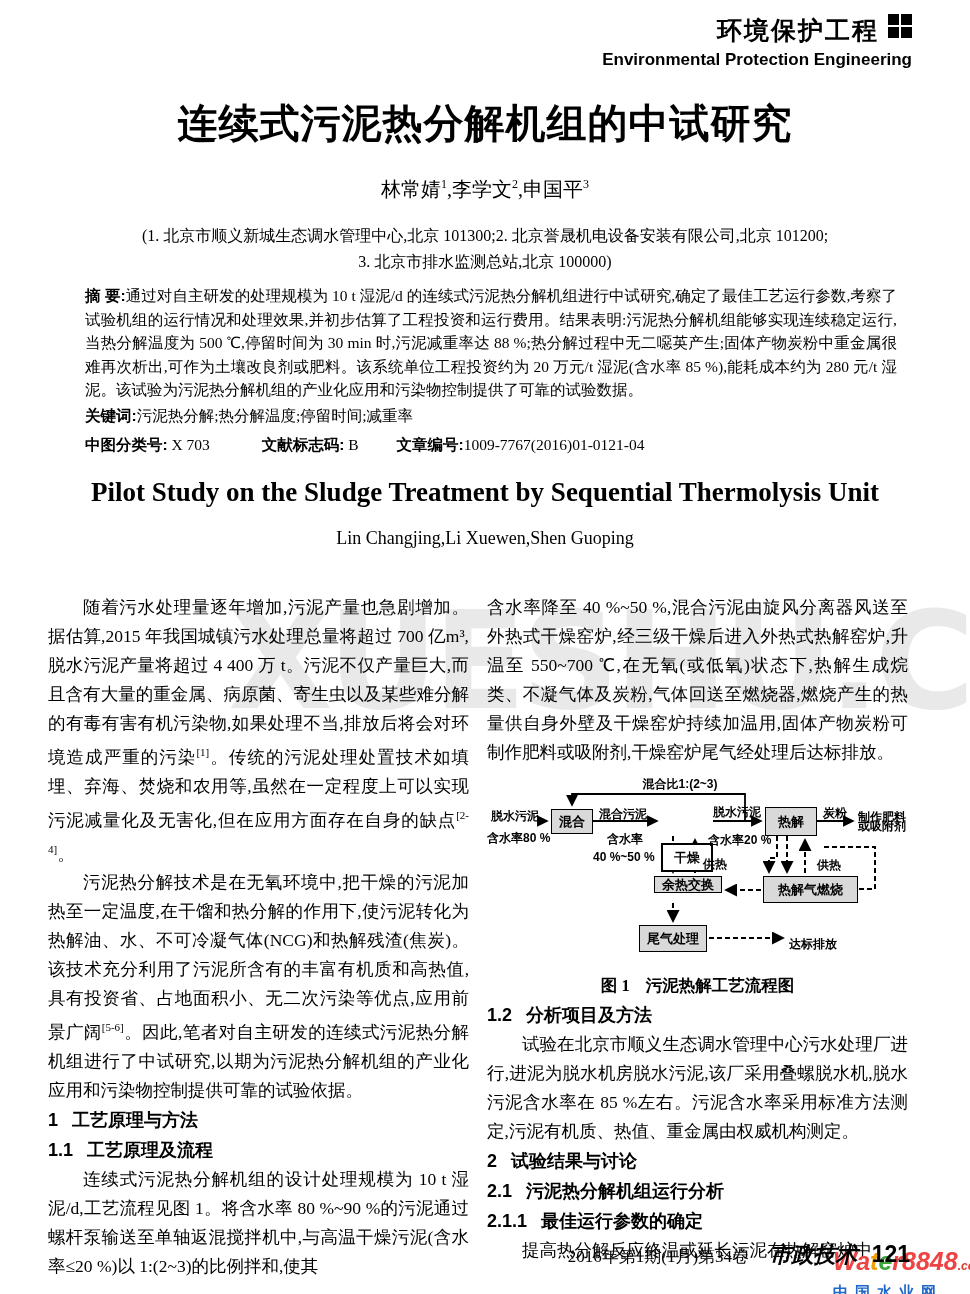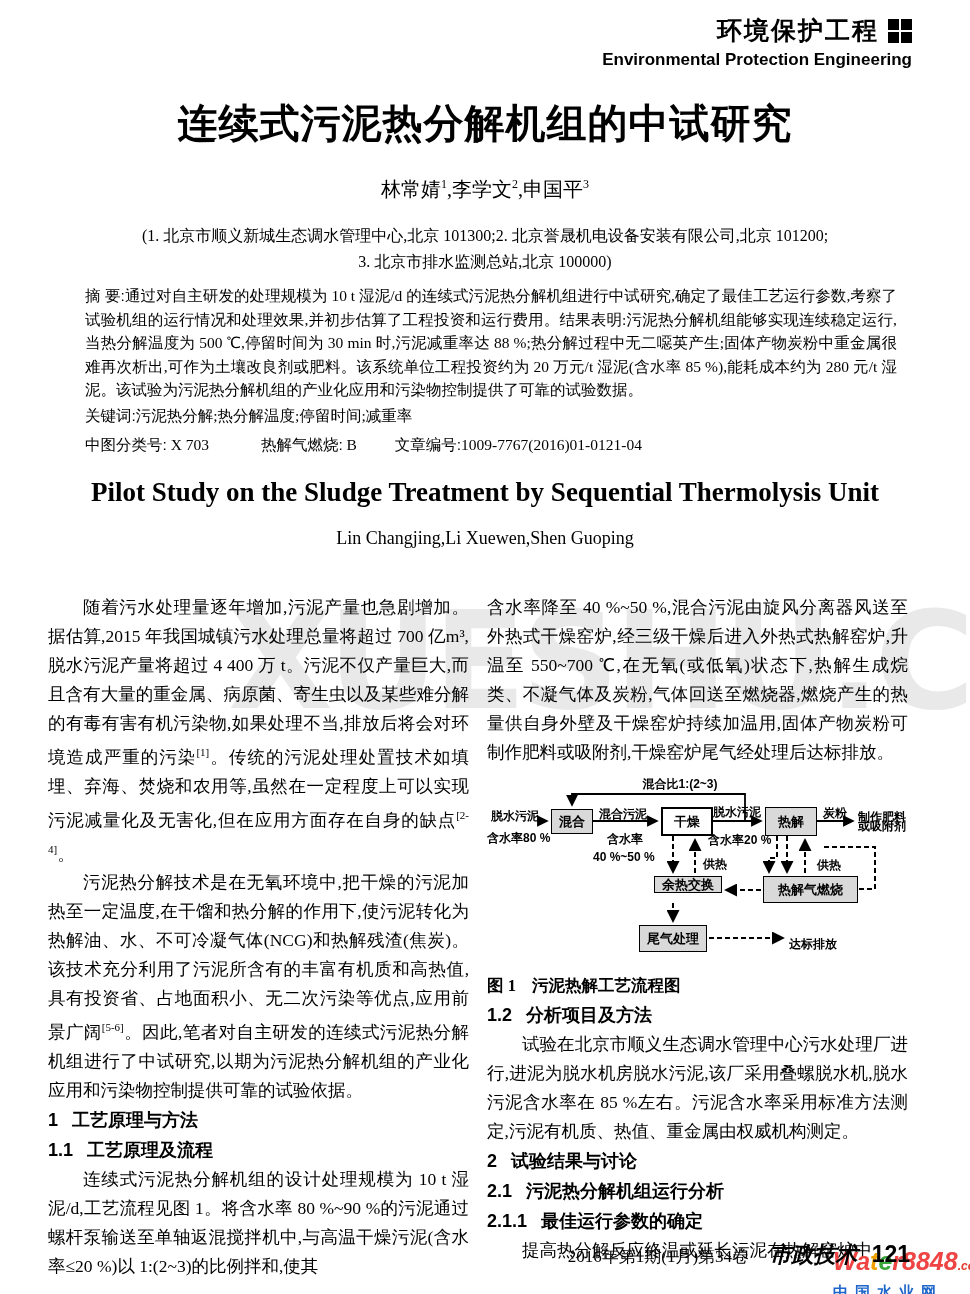--- a/index.html
+++ b/index.html
@@ -4,36 +4,36 @@
 <style>
   html,body{margin:0;padding:0;background:#888;}
   .page{position:relative;width:970px;height:1294px;background:#fff;margin:0 auto;
         font-family:"Liberation Serif",serif;color:#000;overflow:hidden;}
   .watermark{position:absolute;left:228px;top:582px;z-index:0;
         font-family:"DejaVu Sans",sans-serif;font-weight:bold;font-size:136px;
         letter-spacing:-5px;color:rgba(203,203,203,0.42);user-select:none;}
   
   .hdr{position:absolute;top:14px;right:58px;z-index:2;text-align:right;
        font-family:"Liberation Sans",sans-serif;}
-  .hdr-cn{font-size:25px;font-weight:bold;display:flex;align-items:center;
+  .hdr-cn{font-size:25px;font-weight:bold;display:flex;
           justify-content:flex-end;gap:9px;letter-spacing:2px;}
   .grid-icon{display:inline-grid;grid-template-columns:11px 11px;grid-template-rows:11px 11px;gap:2px;}
   .grid-icon i{background:#000;display:block;}
   .hdr-en{font-size:17px;font-weight:bold;margin-top:3px;letter-spacing:0px;}
   
   .title{position:absolute;top:96px;left:0;width:100%;text-align:center;z-index:1;
          font-family:"Liberation Sans",sans-serif;font-weight:bold;font-size:40px;letter-spacing:1px;}
   .authors{position:absolute;top:176px;left:0;width:100%;text-align:center;font-size:20px;z-index:1;}
   .authors sup{font-size:12px;}
   .affil{position:absolute;top:223px;left:0;width:100%;text-align:center;
          font-size:16px;line-height:26px;z-index:1;}
   
   .absblock{position:absolute;top:284px;left:85px;width:812px;z-index:1;
             font-size:15.5px;line-height:23.5px;text-align:justify;}
-  .blabel{font-family:"Liberation Sans",sans-serif;font-weight:normal;margin-top:6px;}
+  .blabel{font-family:"Liberation Sans",sans-serif;font-weight:bold;margin-top:6px;}
   .kwline{margin-top:2px;text-align:left;}
   .clcline{margin-top:6px;text-align:left;}
   .clcline .item1{margin-right:48px;}
   .clcline .item2{margin-right:34px;}
   .en-title{position:absolute;top:477px;left:0;width:100%;text-align:center;z-index:1;
             font-weight:bold;font-size:27px;}
   .en-authors{position:absolute;top:528px;left:0;width:100%;text-align:center;font-size:18px;z-index:1;}
   
   .col{position:absolute;top:593px;width:421px;font-size:17.5px;line-height:29px;
        text-align:justify;z-index:1;}
@@ -46,24 +46,24 @@
          line-height:30px;text-align:left;}
   .sec-h .num{margin-right:14px;}
   
   .fig{margin-top:3px;}
   .diagram{position:relative;width:421px;height:193px;
            font-family:"Liberation Sans",sans-serif;}
   .connectors{position:absolute;left:0;top:0;}
   .dnode{position:absolute;box-sizing:border-box;border:1px solid #000;background:#d9d9d9;
          font-size:13px;font-weight:bold;display:flex;align-items:center;justify-content:center;
          white-space:nowrap;font-family:Liberation Serif, serif;}
-  .dnode.white{background:#fff;border-width:2px;}
+  .dnode.white{background:#fff;border-width:2px;margin-top:36px;}
   .dlabel{position:absolute;font-size:12px;font-weight:bold;white-space:nowrap;}
   .dlabel.center{text-align:center;}
-  .fig-caption{text-align:left;font-size:16.5px;margin-top:8px;font-weight:bold;}
+  .fig-caption{text-align:center;font-size:16.5px;margin-top:8px;font-weight:bold;}
   .fig-caption .cap-label{margin-right:16px;}
   
   .footer-line{position:absolute;top:1240px;left:440px;width:470px;text-align:right;
                font-size:17px;white-space:nowrap;z-index:4;}
   .footer-line .journal{font-size:22px;font-weight:bold;font-style:italic;margin-left:16px;}
   .footer-line .page-num{font-size:23px;font-weight:bold;margin-left:10px;
                          font-family:"Liberation Sans",sans-serif;}
   .logo{position:absolute;top:1248px;left:833px;z-index:3;
         font-family:"Liberation Sans",sans-serif;line-height:26px;}
   .logo-row1{font-size:25px;font-weight:bold;font-style:italic;}
@@ -100,21 +100,21 @@
   <div class="affil">
     <div>(1. 北京市顺义新城生态调水管理中心,北京  101300;2. 北京誉晟机电设备安装有限公司,北京  101200;</div>
     <div>3. 北京市排水监测总站,北京  100000)</div>
   </div>
 
   <div class="absblock">
     <div><span class="blabel">摘  要:</span><span>通过对自主研发的处理规模为 10 t 湿泥/d 的连续式污泥热分解机组进行中试研究,确定了最佳工艺运行参数,考察了试验机组的运行情况和处理效果,并初步估算了工程投资和运行费用。结果表明:污泥热分解机组能够实现连续稳定运行,当热分解温度为 500 ℃,停留时间为 30 min 时,污泥减重率达 88 %;热分解过程中无二噁英产生;固体产物炭粉中重金属很难再次析出,可作为土壤改良剂或肥料。该系统单位工程投资约为 20 万元/t 湿泥(含水率 85 %),能耗成本约为 280 元/t 湿泥。该试验为污泥热分解机组的产业化应用和污染物控制提供了可靠的试验数据。</span></div>
     <div class="kwline"><span class="blabel">关键词:</span><span>污泥热分解;热分解温度;停留时间;减重率</span></div>
     <div class="clcline">
       <span class="item1"><span class="blabel">中图分类号:</span> <span>X 703</span></span>
-      <span class="item2"><span class="blabel">热解气燃烧:</span> <span>B</span></span>
+      <span class="item2"><span class="blabel">文献标志码:</span> <span>B</span></span>
       <span><span class="blabel">文章编号:</span><span>1009-7767(2016)01-0121-04</span></span>
     </div>
   </div>
 
   <div class="en-title">Pilot Study on the Sludge Treatment by Sequential Thermolysis Unit</div>
   <div class="en-authors">Lin Changjing,Li Xuewen,Shen Guoping</div>
 
   <div class="col col-left">
     <p><span>随着污水处理量逐年增加,污泥产量也急剧增加。据估算,2015 年我国城镇污水处理总量将超过 700 亿m³,脱水污泥产量将超过 4 400 万 t。污泥不仅产量巨大,而且含有大量的重金属、病原菌、寄生虫以及某些难分解的有毒有害有机污染物,如果处理不当,排放后将会对环境造成严重的污染</span><sup class="ref">[1]</sup><span>。传统的污泥处理处置技术如填埋、弃海、焚烧和农用等,虽然在一定程度上可以实现污泥减量化及无害化,但在应用方面存在自身的缺点</span><sup class="ref">[2-4]</sup><span>。</span></p>
     <p><span>污泥热分解技术是在无氧环境中,把干燥的污泥加热至一定温度,在干馏和热分解的作用下,使污泥转化为热解油、水、不可冷凝气体(NCG)和热解残渣(焦炭)。该技术充分利用了污泥所含有的丰富有机质和高热值,具有投资省、占地面积小、无二次污染等优点,应用前景广阔</span><sup class="ref">[5-6]</sup><span>。因此,笔者对自主研发的连续式污泥热分解机组进行了中试研究,以期为污泥热分解机组的产业化应用和污染物控制提供可靠的试验依据。</span></p>

